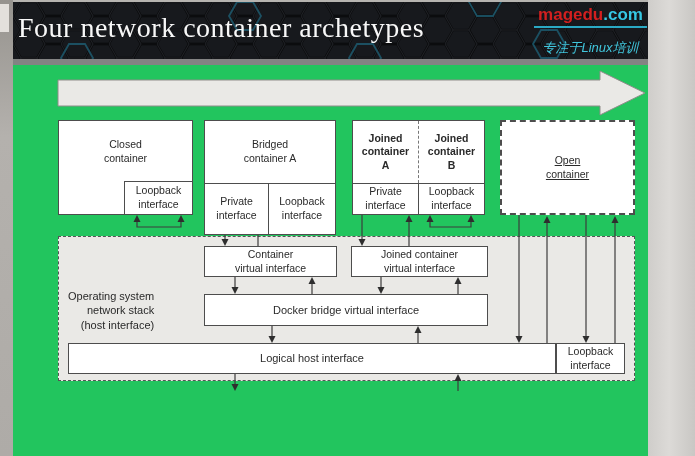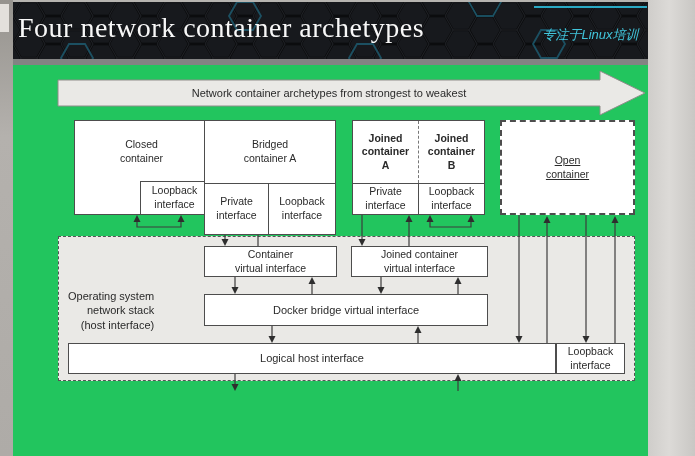--- a/index.html
+++ b/index.html
@@ -17,38 +17,38 @@
   
   .header { position:absolute; left:13px; top:2px; width:635px; height:57px; background:#16181c; overflow:hidden; }
   .hexbg  { position:absolute; left:0; top:0; }
   .slide-title { position:absolute; left:5px; top:10px; margin:0; font:400 28px "Liberation Serif", serif;
                  color:#f8f8f8; letter-spacing:.5px; white-space:nowrap; }
   .brand { position:absolute; top:3px; right:1px; width:113px; text-align:center; }
   .brand-name { font:700 17px "Liberation Sans", sans-serif; white-space:nowrap; }
   .brand-name .red  { color:#d31f1f; }
   .brand-name .cyan { color:#36c8e4; }
   .brand-rule { margin-top:1px; height:2px; background:#2aa9c4; }
-  .brand-tagline { margin-top:18px; font:italic 400 13px "Liberation Sans", sans-serif; color:#41c6dc; white-space:nowrap; }
+  .brand-tagline { margin-top:11px; font:italic 400 13px "Liberation Sans", sans-serif; color:#41c6dc; white-space:nowrap; }
   .header-band { position:absolute; left:13px; top:59px; width:635px; height:6px; background:#838383; }
 
   
   .box { position:absolute; box-sizing:border-box; background:#ffffff; border:1px solid #4d4d4d; color:#2a2a2a; }
   .cc  { display:flex; align-items:center; justify-content:center; }
   .lbl { white-space:pre-line; text-align:center; font-size:10.5px; line-height:1.3; color:#2a2a2a; }
 
   .overlay { position:absolute; left:0; top:0; pointer-events:none; }
 
   .banner-label { position:absolute; left:58px; top:80px; width:542px; height:26px; font-size:11px; }
 
   .os-stack { position:absolute; left:58px; top:236px; width:577px; height:145px; box-sizing:border-box;
               background:#eae9e6; border:1px dashed #555; }
   .os-label { position:absolute; left:9px; top:52px; font-size:11px; line-height:1.3;
               white-space:pre-line; text-align:right; color:#2a2a2a; }
 
-  .closed-box  { left:58px;  top:120px; width:135px; height:95px;margin-left:16px; }
+  .closed-box  { left:58px;  top:120px; width:135px; height:95px; }
   .closed-title{ position:absolute; left:0; right:0; top:0; height:62px; }
   .closed-loop { position:absolute; right:0; bottom:0; width:67px; height:32px; background:#fff;
                  border-top:1px solid #4d4d4d; border-left:1px solid #4d4d4d; }
 
   .bridged-box { left:204px; top:120px; width:132px; height:115px; }
   .b-title { position:absolute; left:0; right:0; top:0; height:62px; border-bottom:1px solid #4d4d4d; }
   .b-row   { position:absolute; left:0; right:0; top:63px; bottom:0; display:flex; }
   .b-priv  { width:63px; border-right:1px solid #4d4d4d; }
   .b-loop  { flex:1; }
 
@@ -100,20 +100,23 @@
       <g fill="none" stroke="#1e6379" stroke-width="1.8" opacity="0.75">
         <path d="M48,56 L56,42 L72,42 L80,56 L72,70 L56,70 Z"></path>
         <path d="M216,14 L224,0 L240,0 L248,14 L240,28 L224,28 Z"></path>
         <path d="M336,56 L344,42 L360,42 L368,56 L360,70 L344,70 Z"></path>
         <path d="M456,0 L464,-14 L480,-14 L488,0 L480,14 L464,14 Z"></path>
         <path d="M520,42 L528,28 L544,28 L552,42 L544,56 L528,56 Z"></path>
       </g>
     </svg>
     <h1 class="slide-title">Four network container archetypes</h1>
     <div class="brand">
+      <div class="brand-name">
+        <span class="red">magedu</span><span class="cyan">.com</span>
+      </div>
       <div class="brand-rule"></div>
       <div class="brand-tagline">专注于Linux培训</div>
     </div>
   </div>
   <div class="header-band"></div>
 
   <div class="os-stack">
     <div class="os-label">Operating system
 network stack
 (host interface)</div>
@@ -161,21 +164,20 @@
       <polygon points="362,246 358.5,239 365.5,239"></polygon>
       <polygon points="235,294 231.5,287 238.5,287"></polygon>
       <polygon points="381,294 377.5,287 384.5,287"></polygon>
       <polygon points="272,343 268.5,336 275.5,336"></polygon>
       <polygon points="235,391 231.5,384 238.5,384"></polygon>
       <polygon points="519,343 515.5,336 522.5,336"></polygon>
       <polygon points="586,343 582.5,336 589.5,336"></polygon>
     </g>
   </svg>
 
-  <div class="banner-label cc lbl">Network container archetypes from strongest to weakest</div>
 
   <div class="box closed-box">
     <div class="closed-title cc lbl">Closed
 container</div>
     <div class="closed-loop cc lbl">Loopback
 interface</div>
   </div>
 
   <div class="box bridged-box">
     <div class="b-title cc lbl">Bridged

